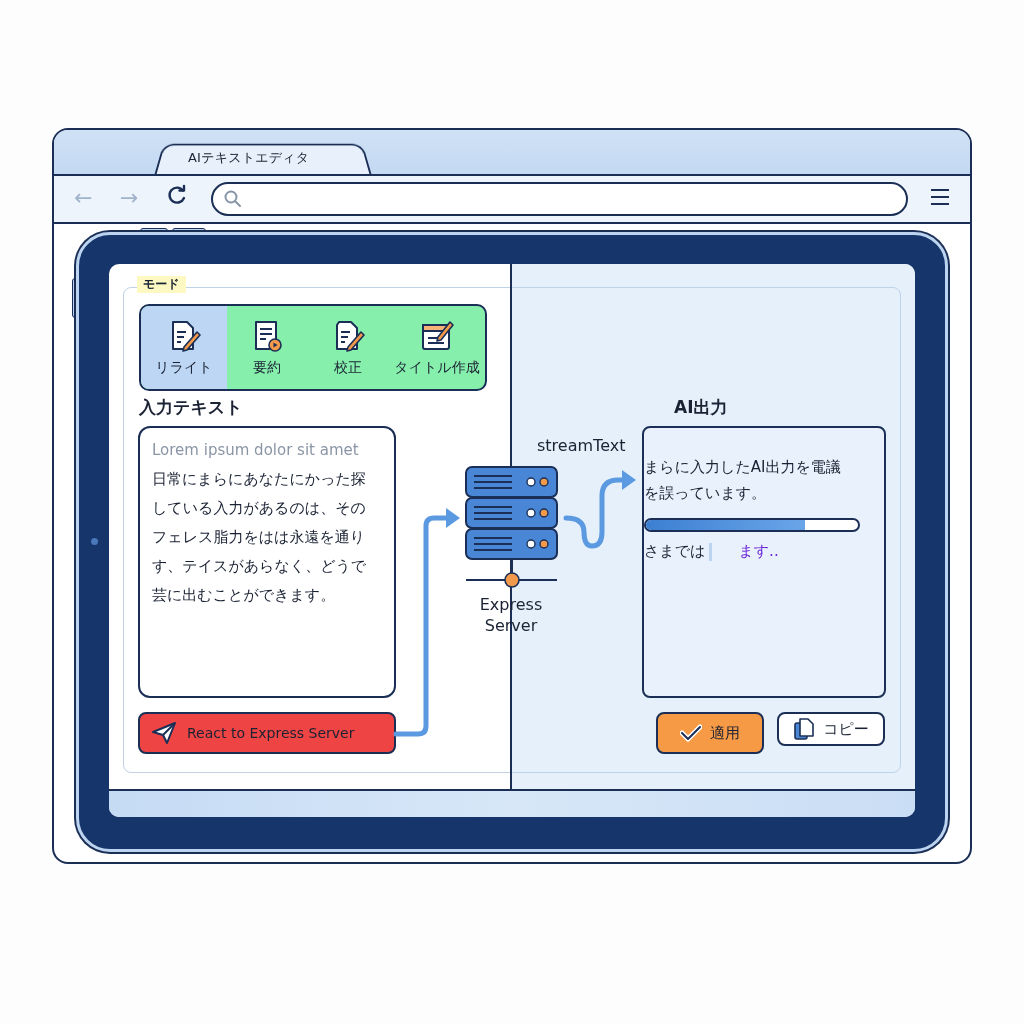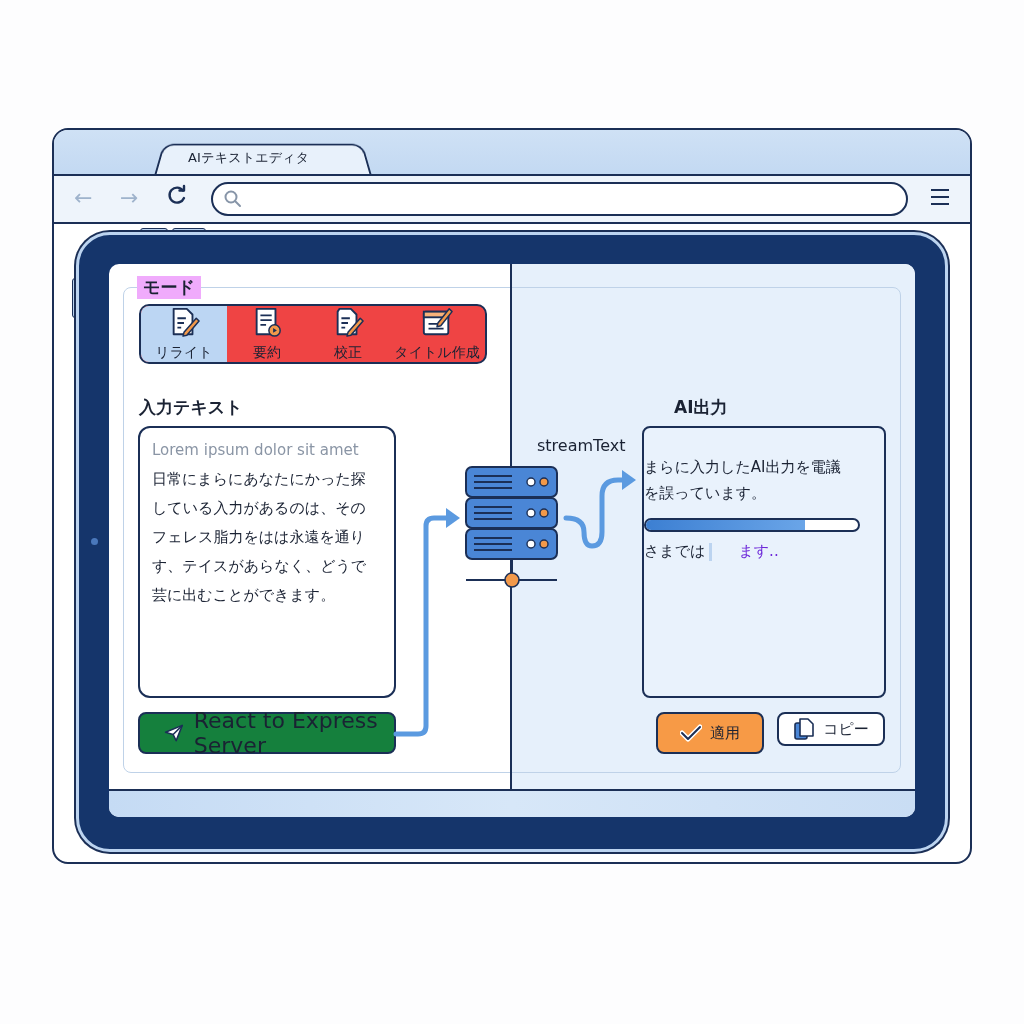--- a/index.html
+++ b/index.html
@@ -59,49 +59,49 @@
     .screen-footer {
       position: absolute; left: 0; top: 525px; width: 100%; height: 28px;
       background: linear-gradient(90deg, #c5dbf4, #d7e7f8, #c9ddf4);
       border-top: 2px solid #1b2f56;
     }
     .frame-line {
       position: absolute; left: 14px; top: 23px; width: 778px; height: 486px;
       border: 1.5px solid #bfd2e8; border-radius: 8px;
     }
     .mode-label {
-      position: absolute; left: 28px; top: 12px; padding: 0 6px; background: #f0abfc;
-      font-size: 17px; font-weight: bold; color: #1a2233;
+      position: absolute; left: 28px; top: 12px; padding: 0 6px; background: #fef9c3;
+      font-size: 12px; font-weight: bold; color: #1a2233;
     }
 
     
     .mode-group {
-      position: absolute; left: 30px; top: 40px; width: 348px; height: 60px;
-      border: 2px solid #1b2f56; border-radius: 10px; background: #ef4444; overflow: hidden;
+      position: absolute; left: 30px; top: 40px; width: 348px; height: 87px;
+      border: 2px solid #1b2f56; border-radius: 10px; background: #86efac; overflow: hidden;
       display: flex;
     }
     .mode-item { position: relative; height: 100%; display: flex; flex-direction: column; align-items: center; justify-content: center; gap: 6px; }
     .mode-item.active { background: #bcd6f3; }
     .mode-item svg { width: 34px; height: 34px; }
     .mode-item-label { font-size: 14px; color: #1a2233; }
 
     .section-title { position: absolute; font-size: 17px; font-weight: bold; color: #1a2233; }
 
     .input-box {
       position: absolute; left: 29px; top: 162px; width: 258px; height: 272px;
       border: 2px solid #1b2f56; border-radius: 12px; background: #ffffff; padding: 8px 12px;
       font-size: 15px; line-height: 29px; color: #1a2233;
     }
     .input-box .placeholder { color: #8a95a5; }
 
     .send-button {
       position: absolute; left: 29px; top: 448px; width: 258px; height: 42px;
-      background: #15803d; border: 2px solid #1b2f56; border-radius: 8px;
-      display: flex; align-items: center; gap: 10px; padding-left: 24px;
-      font-size: 22px; color: #1a2233;
+      background: #ef4444; border: 2px solid #1b2f56; border-radius: 8px;
+      display: flex; align-items: center; gap: 10px; padding-left: 11px;
+      font-size: 14px; color: #1a2233;
     }
 
     .stream-label { position: absolute; left: 428px; top: 172px; font-size: 16px; color: #1a2233; }
     .server-label { position: absolute; left: 352px; top: 330px; width: 100px; text-align: center; font-size: 16px; line-height: 21px; color: #1a2233; }
 
     .output-box {
       position: absolute; left: 533px; top: 162px; width: 244px; height: 272px;
       border: 2px solid #1b2f56; border-radius: 8px; background: #e9f2fc; padding: 26px 0;
       font-size: 15px; line-height: 26px; color: #1a2233;
     }
@@ -225,20 +225,24 @@
 
   <div class="send-button">
     <svg width="26" height="24" viewBox="0 0 26 24">
       <path d="M2 11 L24 2 L16 22 L12 14 Z" fill="#ffffff" stroke="#1b2f56" stroke-width="2" stroke-linejoin="round"></path>
       <line x1="12" y1="14" x2="24" y2="2" stroke="#1b2f56" stroke-width="2"></line>
     </svg>
     <span>React to Express Server</span>
   </div>
 
   <span class="stream-label">streamText</span>
+  <div class="server-label">
+    <div>Express</div>
+    <div>Server</div>
+  </div>
 
   <span class="section-title" style="left:533px; top:132px;margin-left:32px;">AI出力</span>
   <div class="output-box">
     <div>まらに入力したAI出力を電議</div>
     <div>を誤っています。</div>
     <div class="progress">
       <div class="progress-fill" style="width:75%"></div>
     </div>
     <div class="stream-line">
       <span>さまでは</span><span class="cursor"></span><span class="stream-dim">ます..</span>

